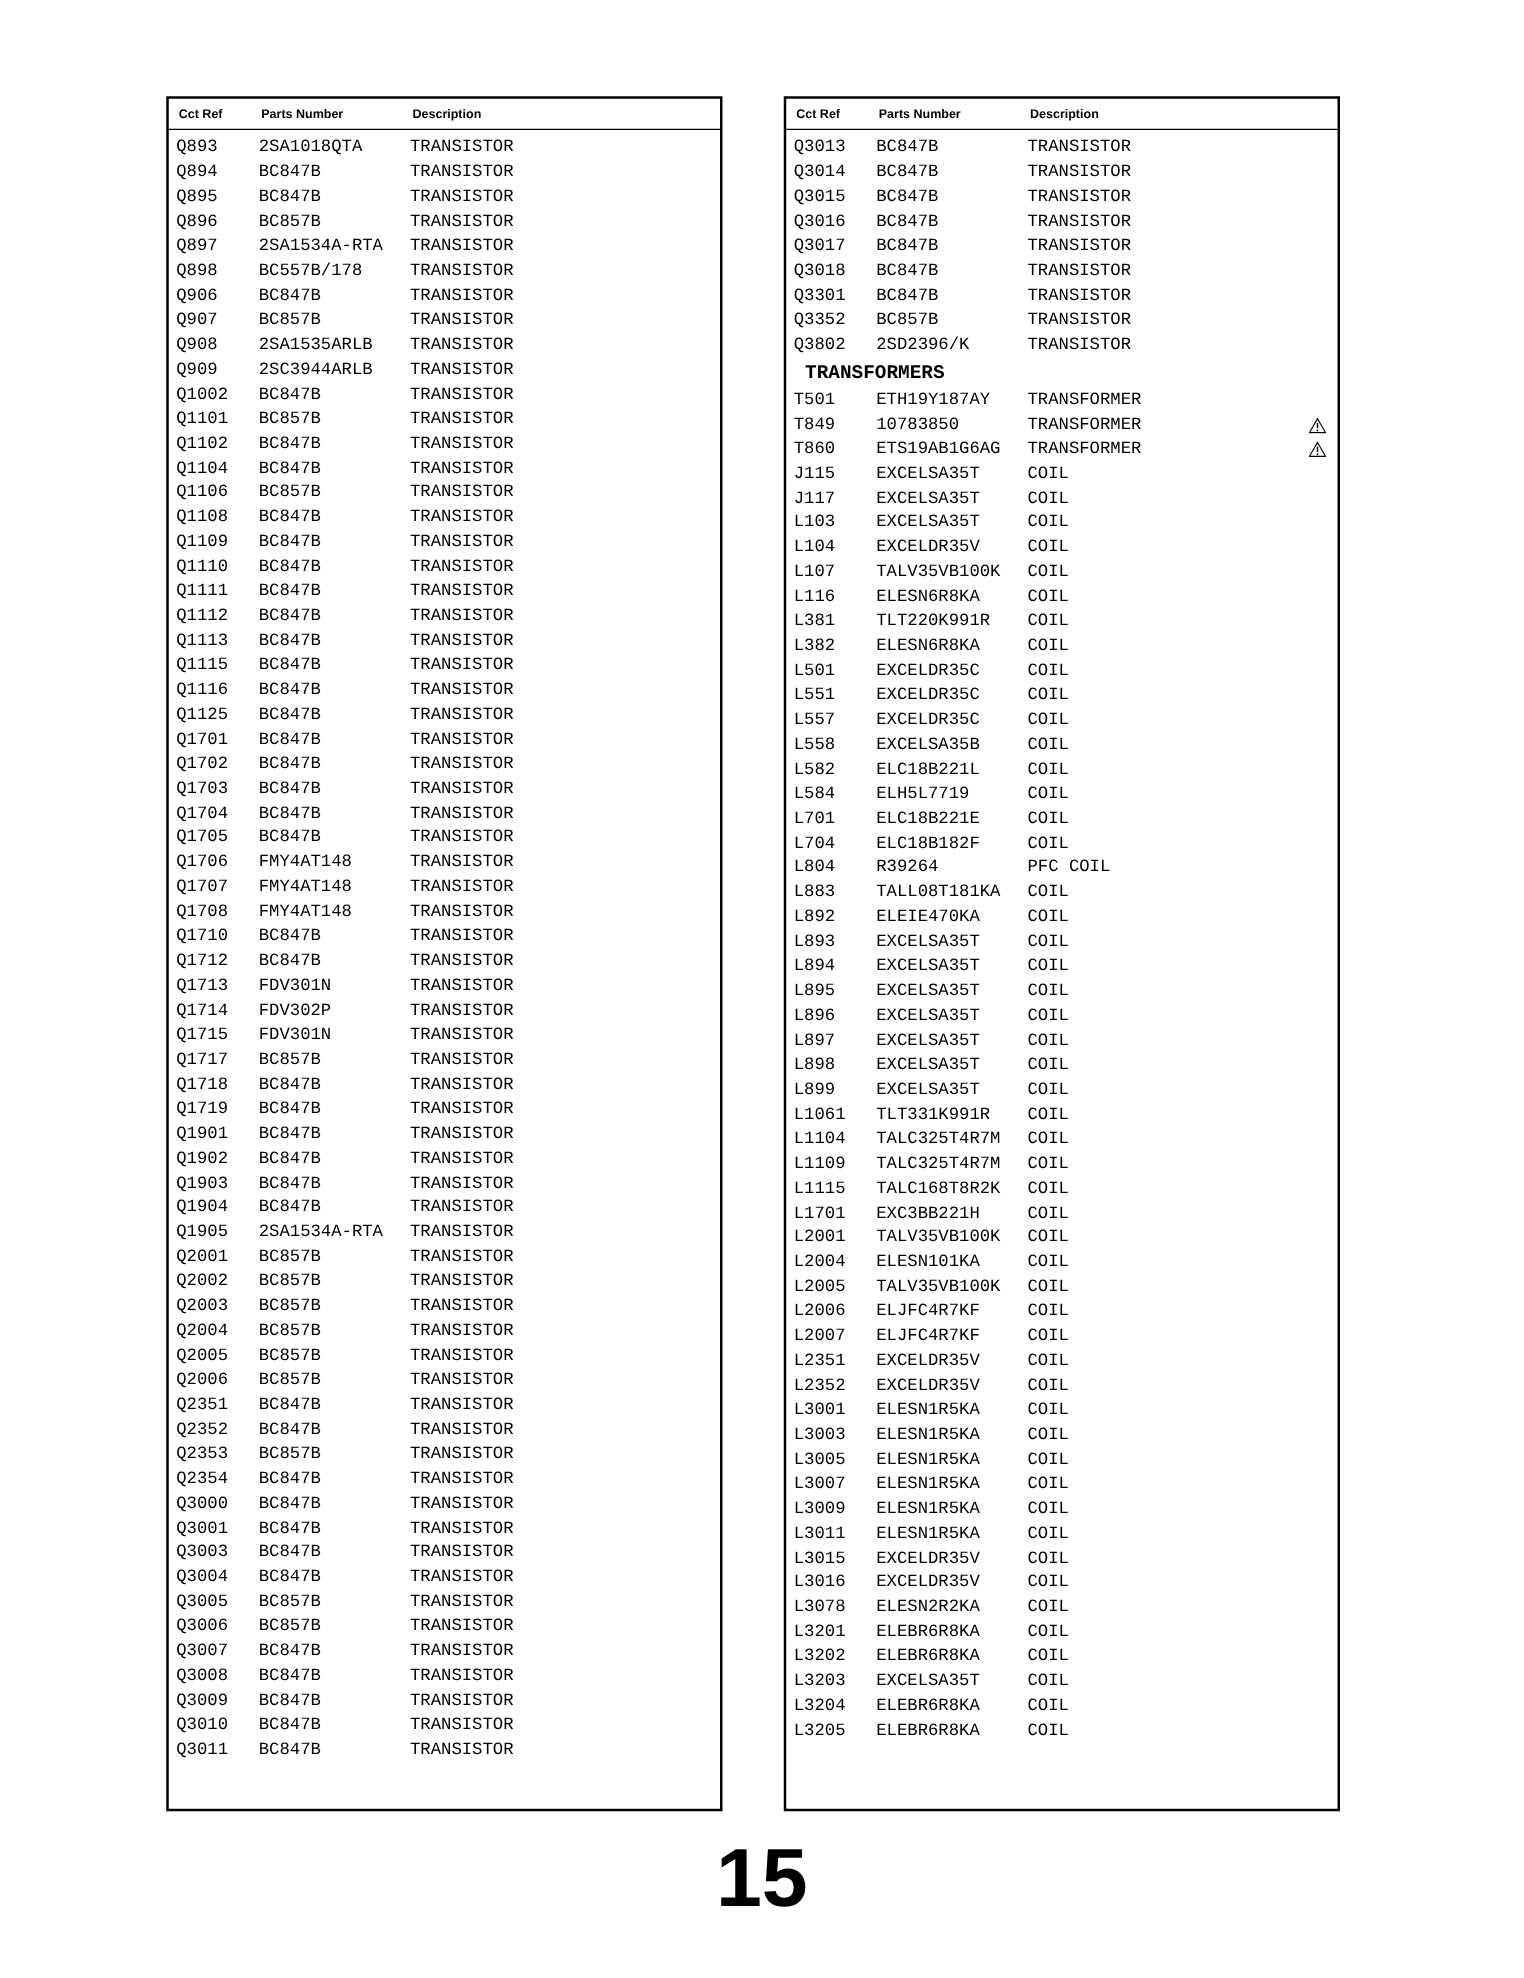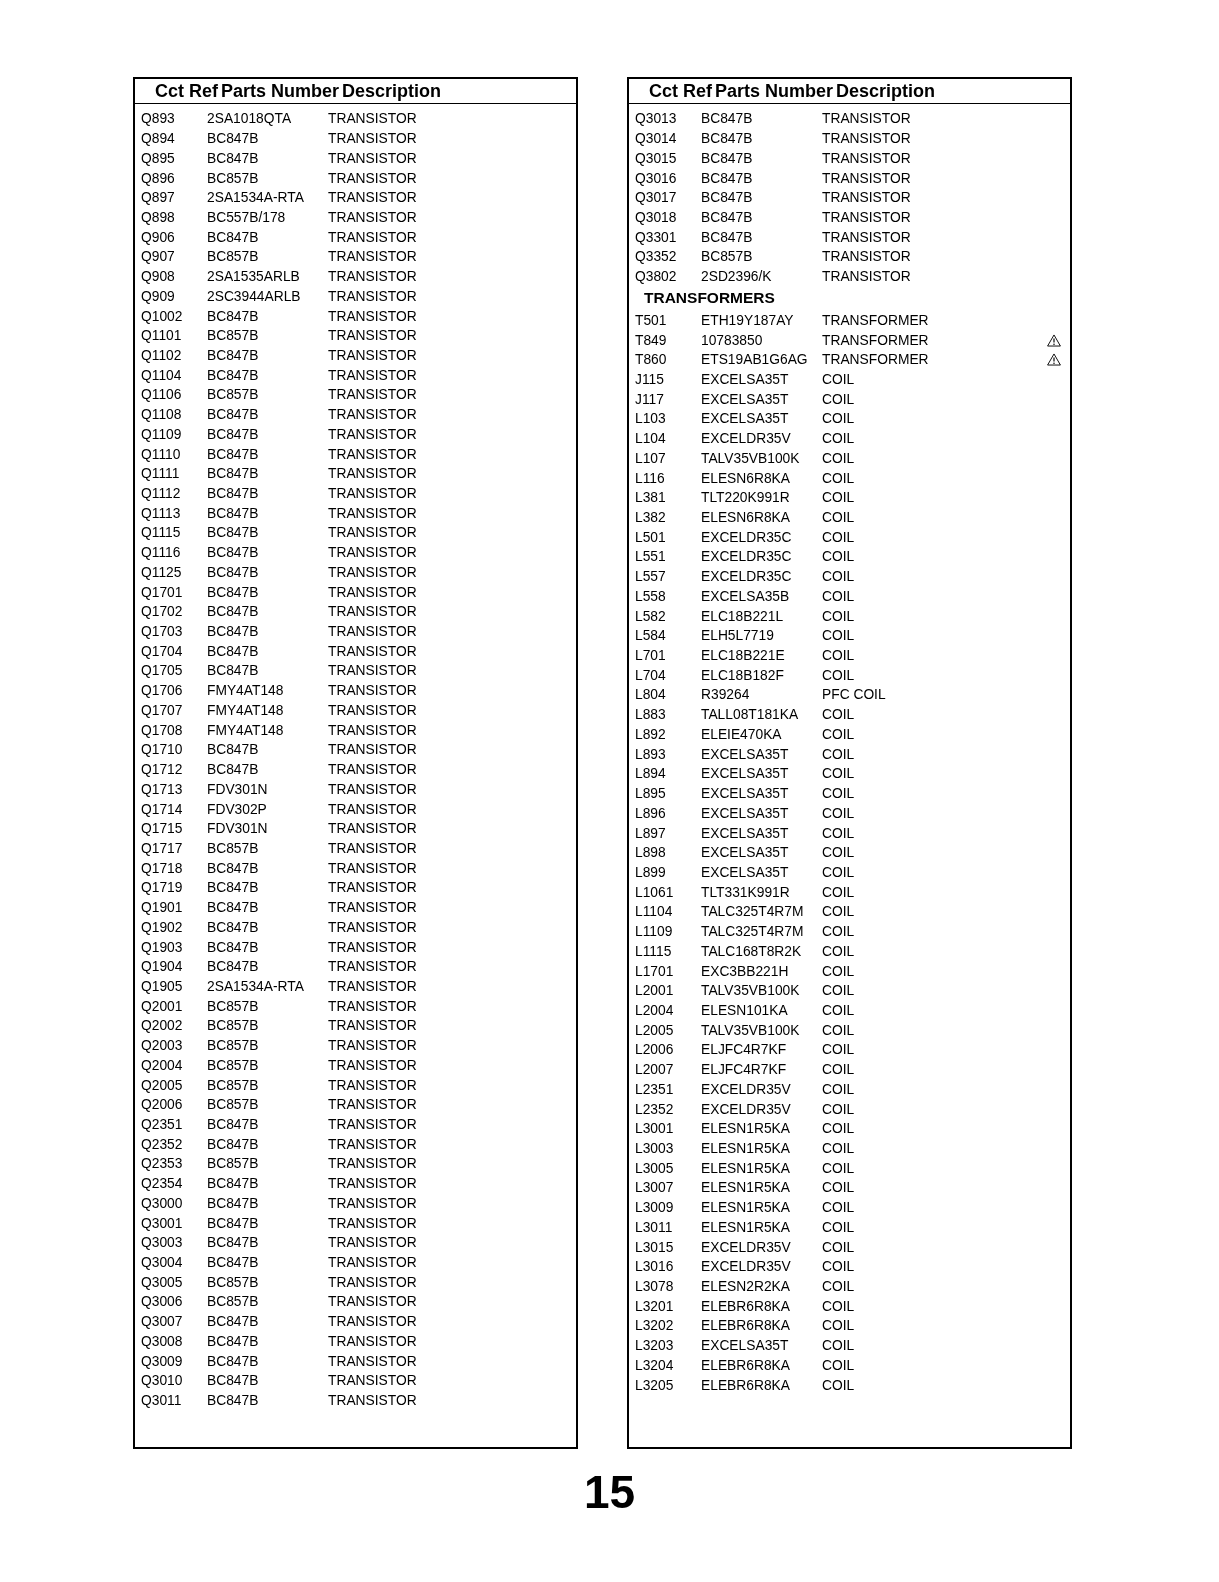--- a/index.html
+++ b/index.html
@@ -21,27 +21,27 @@
     background: #ffffff;
   }
   .parts-table.left  { left: 133px; width: 445px; }
   .parts-table.right { left: 627px; width: 445px; }
   .thead {
     display: flex;
     align-items: center;
     height: 24px;
     border-bottom: 1.5px solid #000000;
     font-weight: bold;
-    font-size: 18px;
-    padding-left: 20px;
+    font-size: 10px;
+    padding-left: 8px;
   }
   .c1 { width: 66px;  flex: none; white-space: nowrap; }
   .c2 { width: 121px; flex: none; white-space: nowrap; }
   .c3 { flex: 1; display: flex; align-items: center; white-space: nowrap; }
-  .tbody { padding-top: 5px; }
+  .tbody { padding-top: 5px; font-family: Liberation Mono, monospace; }
   .row {
     display: flex;
     align-items: center;
     height: 19.72px;
     font-size: 13.8px;
     padding-left: 6px;
   }
   .section-row {
     display: flex;
     align-items: center;
@@ -55,21 +55,21 @@
     margin-right: 9px;
     display: inline-flex;
     align-items: center;
   }
   .page-number {
     position: absolute;
     top: 1469px;
     left: 0;
     width: 100%;
     text-align: center;
-    font-size: 46px;
+    font-size: 66px;
     line-height: 1;
     font-weight: bold;
   }
 </style>
 </head>
 <body>
 
 <div class="page">
 
   <div class="parts-table left">

